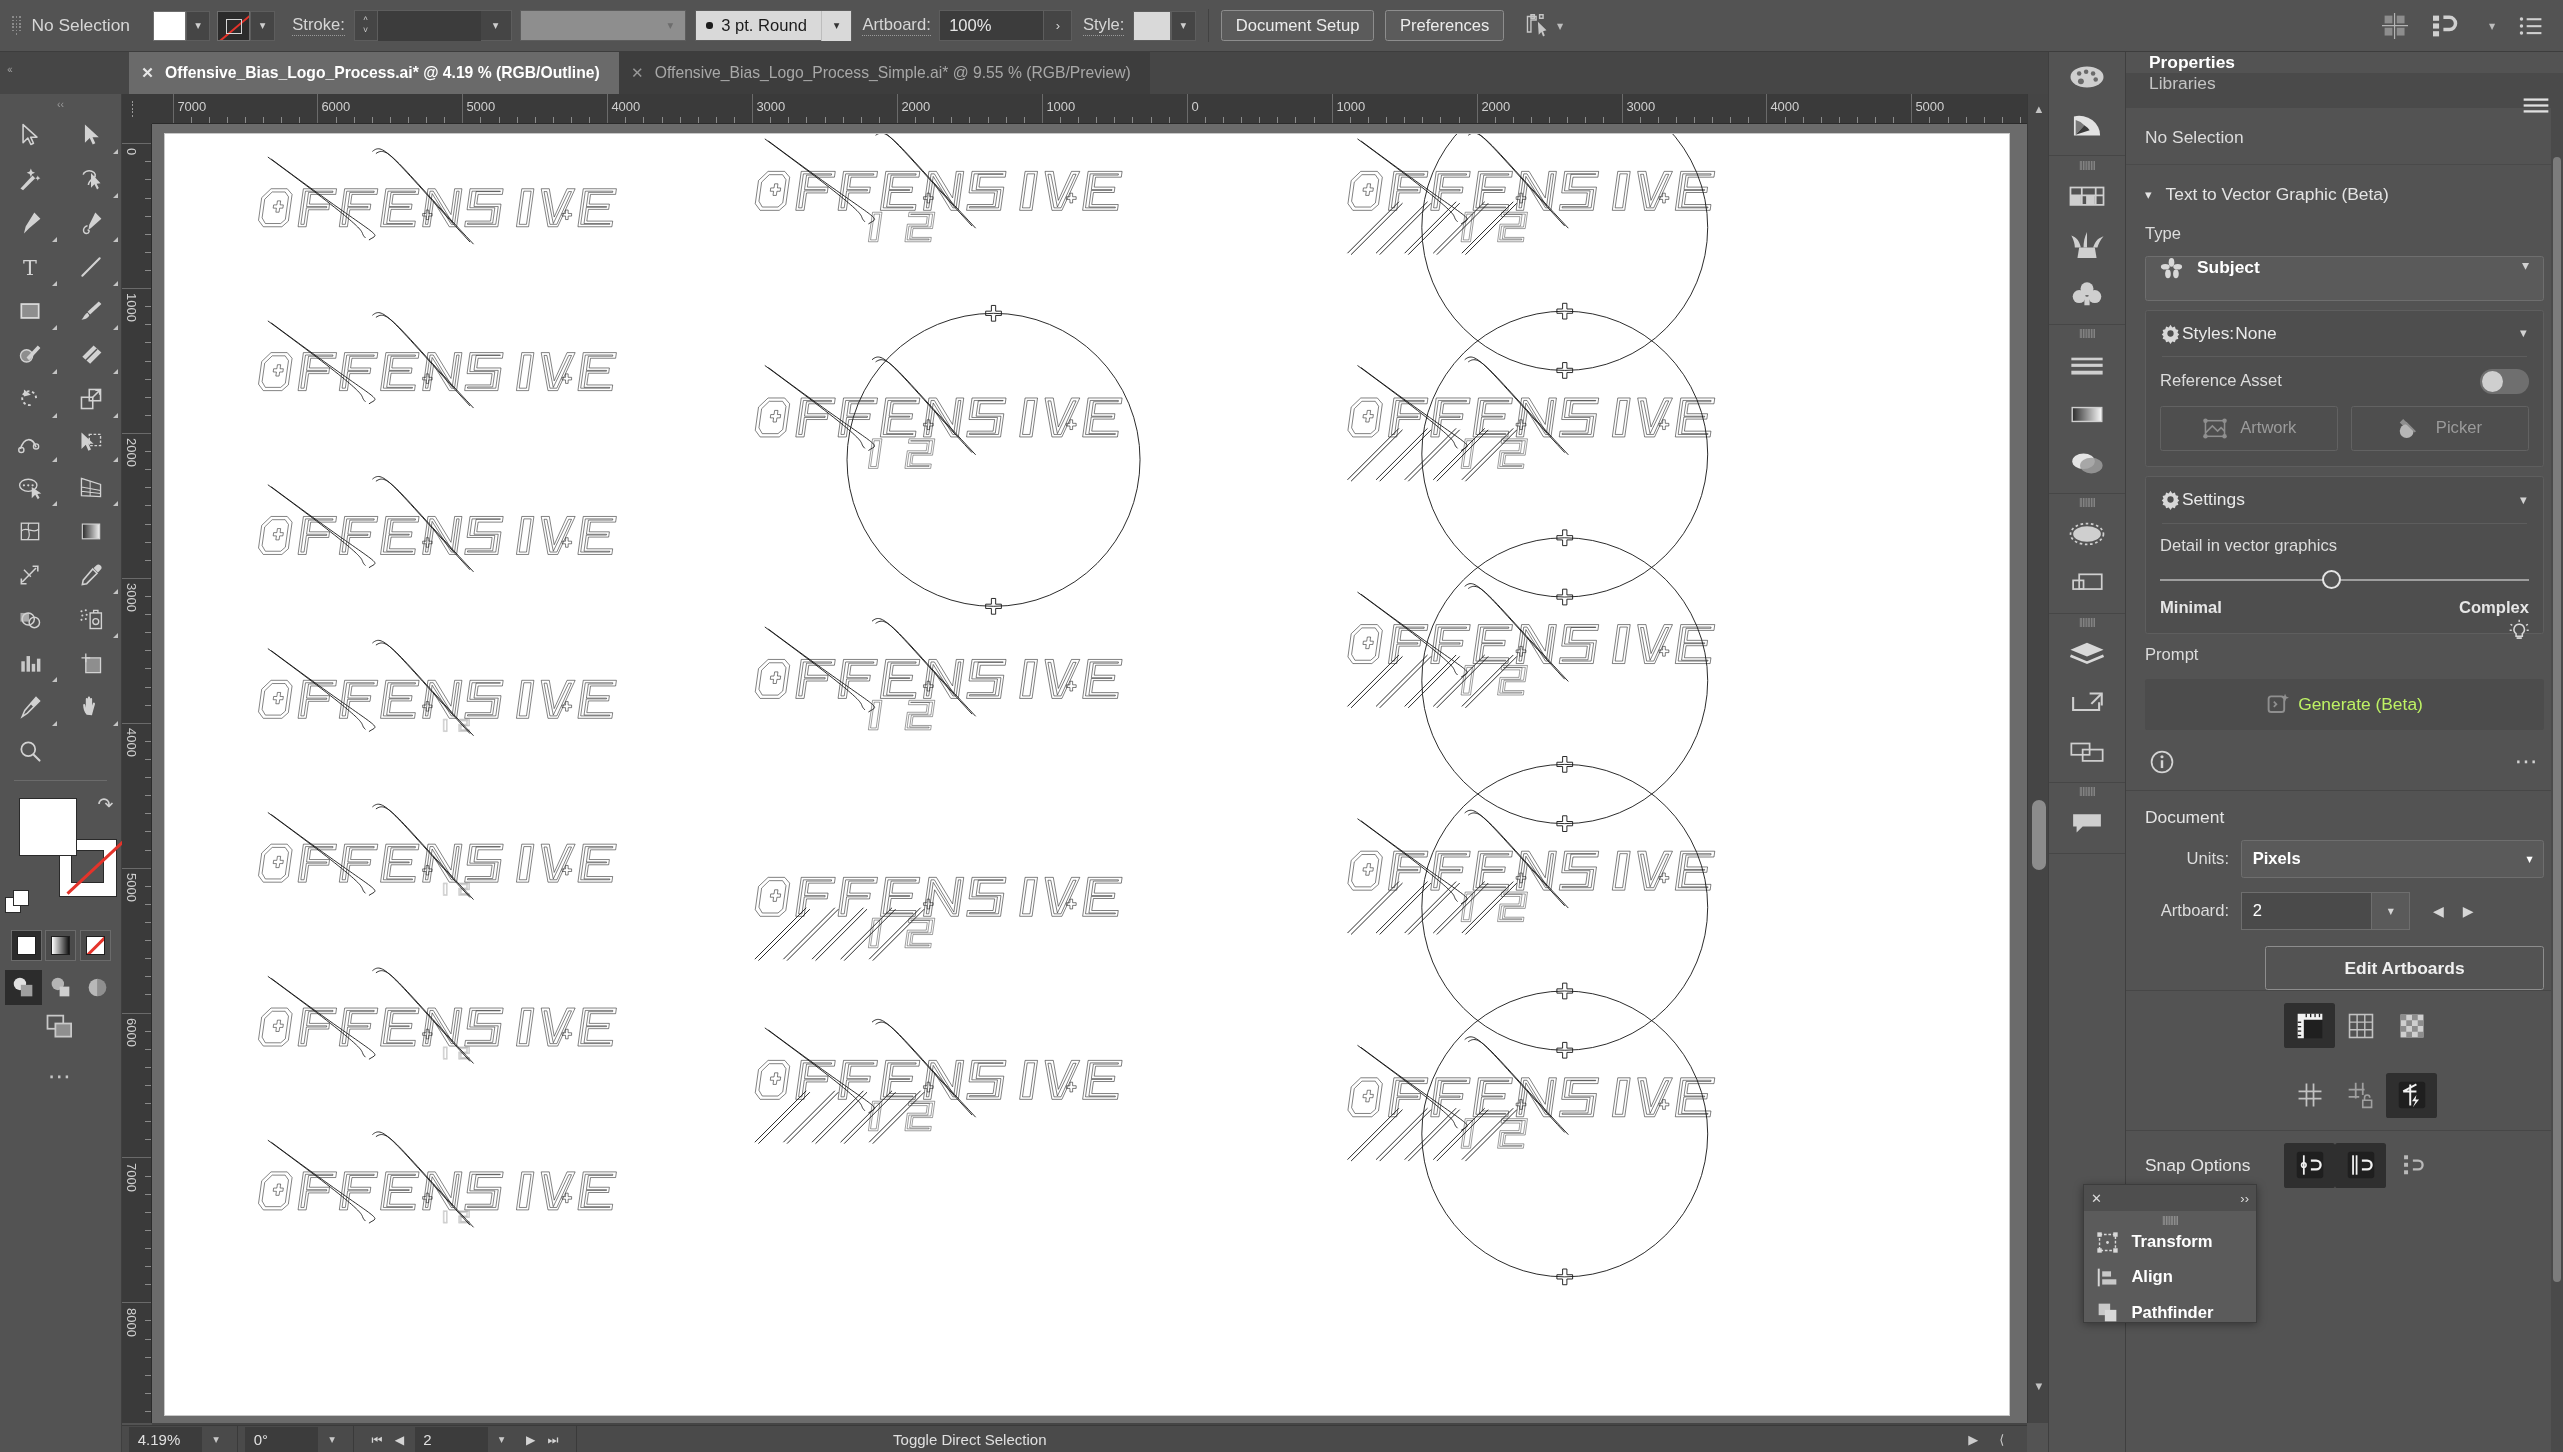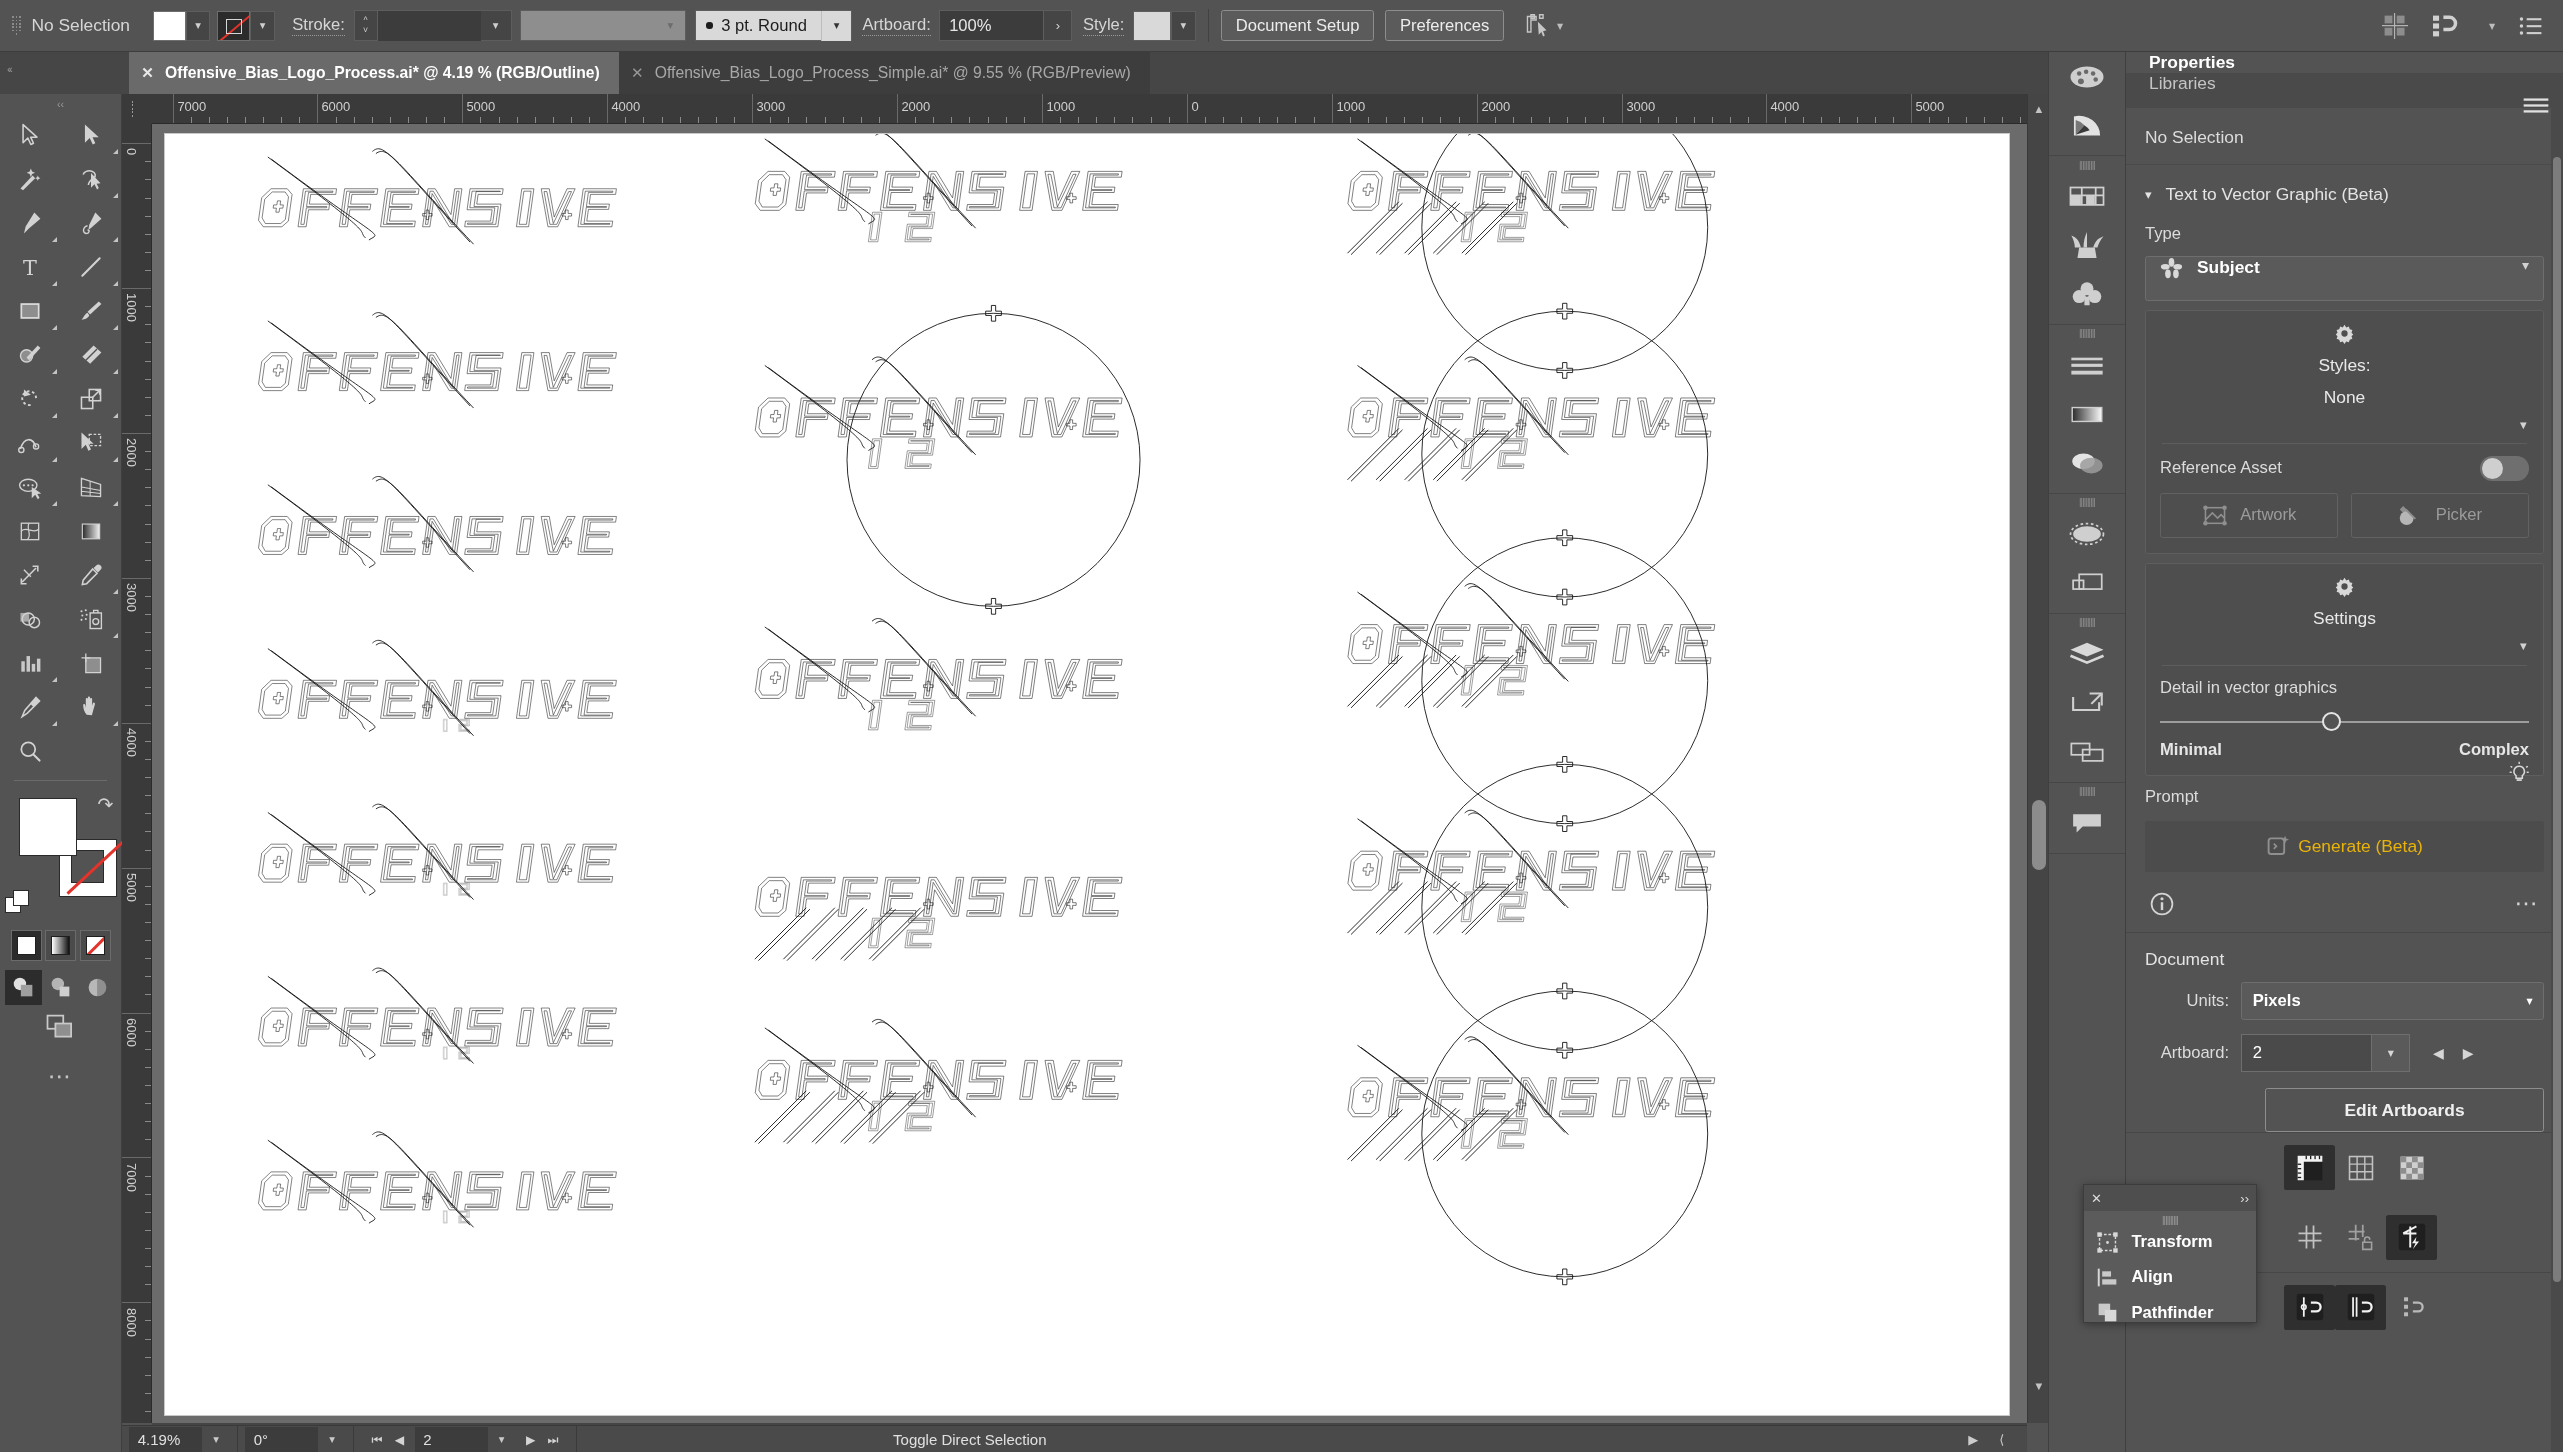--- a/index.html
+++ b/index.html
@@ -176,21 +176,21 @@
     border-bottom:0.9px solid #4a4a4a;}
   .psec-hd{ display:flex; align-items:center; gap:14px; padding:19px 19px 8.7px; font-size:17.4px;
     color:#e4e4e4;}
   .plabel{ padding:10.5px 19px 7px; font-size:16.6px; color:#dcdcdc; }
   .pselect{ margin:5.2px 19px 0; height:45px; background:#5a5a5a; border:0.9px solid #6e6e6e;
     border-radius:2.6px; display:flex; align-items:flex-start; padding:0 14px; font-size:17.4px;
     color:#ffffff; font-weight:bold;}
   .pselect .chv{ margin-left:auto; font-size:14px; font-weight:normal; color:#d2d2d2;}
   .pcard{ margin:8.7px 19px 0; background:#4e4e4e; border:0.9px solid #5e5e5e; border-radius:2.6px;
     padding:12.2px 14px 15.7px;}
-  .pcardhd{ display:flex; align-items:center; gap:11px; font-size:17.4px; color:#e9e9e9;flex-direction:column;}
+  .pcardhd{ display:flex; align-items:center; gap:1px; font-size:17.4px; color:#e9e9e9;}
   .pcardhd .caret{ margin-left:auto; font-size:11.3px; color:#d2d2d2;}
   .phr{ height:0.9px; background:#5d5d5d; margin:12.2px 1.7px; }
   .prow{ display:flex; align-items:center; font-size:16.6px; color:#dcdcdc; }
   .toggle{ margin-left:auto; width:49px; height:24.4px; background:#6f6f6f; border-radius:12.2px;
     position:relative;}
   .toggle .knob{ position:absolute; left:1.7px; top:1.7px; width:21px;height:21px;border-radius:50%;
     background:#cfcfcf;}
   .pbtns{ display:flex; gap:12.2px; margin-top:12.2px; }
   .pbtn{ flex:1; height:45px; border:0.9px solid #626262; border-radius:2.6px; display:flex;
     align-items:center; justify-content:center; gap:12.2px; font-size:16.6px; color:#9b9b9b;}
@@ -199,21 +199,21 @@
   .slider .knob{ position:absolute; left:44%; top:0; width:19px;height:19px;border-radius:50%;
     border:2.6px solid #e4e4e4; background:#535353;}
   .slbl{ display:flex; justify-content:space-between; margin-top:7px; font-size:16.6px;
     color:#e6e6e6; font-weight:bold;}
   .ptextarea{ margin:5.2px 19px 0; height:68px; background:#474747; border:0.9px solid #5e5e5e;
     border-radius:2.6px; padding:8.7px 45px 8.7px 12.2px; font-size:16.6px; color:#c9c9c9;
     font-style:italic; line-height:1.35; position:relative;}
   .ptextarea .bulb{ position:absolute; right:10.5px; top:10.5px; color:#d8d8d8;}
   .pgen{ margin:7px 19px 0; height:51px; background:#4c4c4c; border-radius:2.6px;
     display:flex; align-items:center; justify-content:center; gap:6px; font-size:17.4px;
-    color:#eab308;}
+    color:#bef264;}
   .pinforow{ display:flex; align-items:center; padding:19px 23px 15.7px;
     border-bottom:0.9px solid #474747;}
   .pinforow .dots{ margin-left:auto; font-size:23px; letter-spacing:2.6px; color:#d2d2d2;
     line-height:8.7px;}
   .pdoch{ padding:15.7px 19px 5.2px; font-size:17.4px; color:#e4e4e4;}
   .pfieldrow{ display:flex; align-items:center; padding:7px 19px; gap:12.2px; font-size:16.6px;}
   .pfieldrow .flabel{ width:84px; text-align:right; color:#dcdcdc;}
   .pdd{ flex:1; height:38px; background:#5a5a5a; border:0.9px solid #6e6e6e; border-radius:2.6px;
     display:flex; align-items:center; padding:0 10.5px; font-size:16.6px; color:#fff; font-weight:bold;}
   .pdd .chv{ margin-left:auto; font-size:12.2px; font-weight:normal;}

